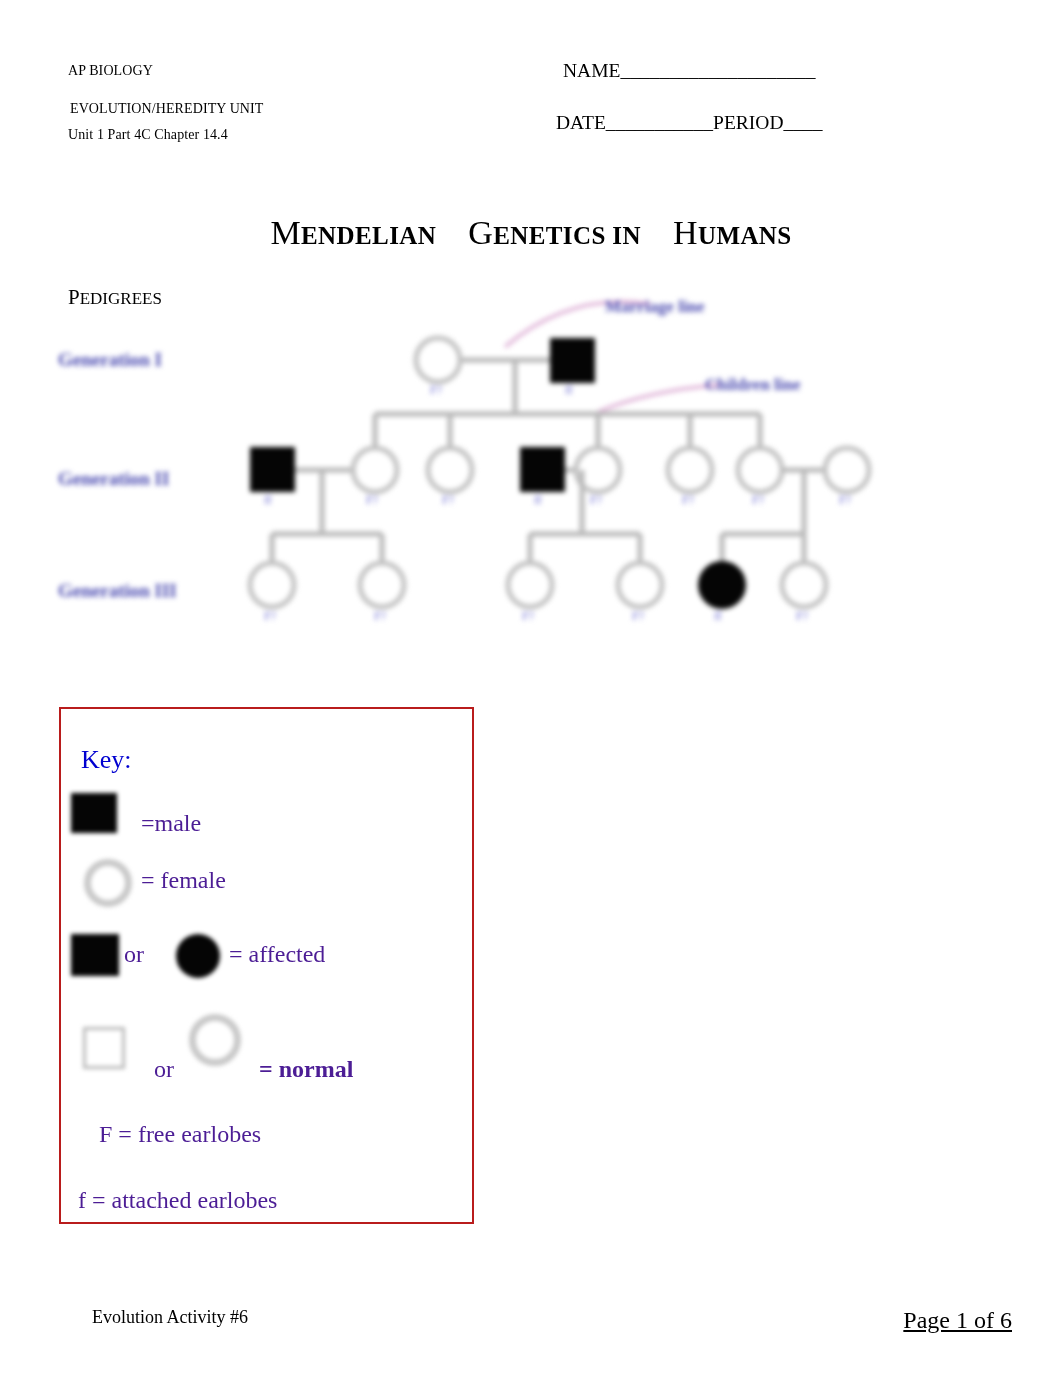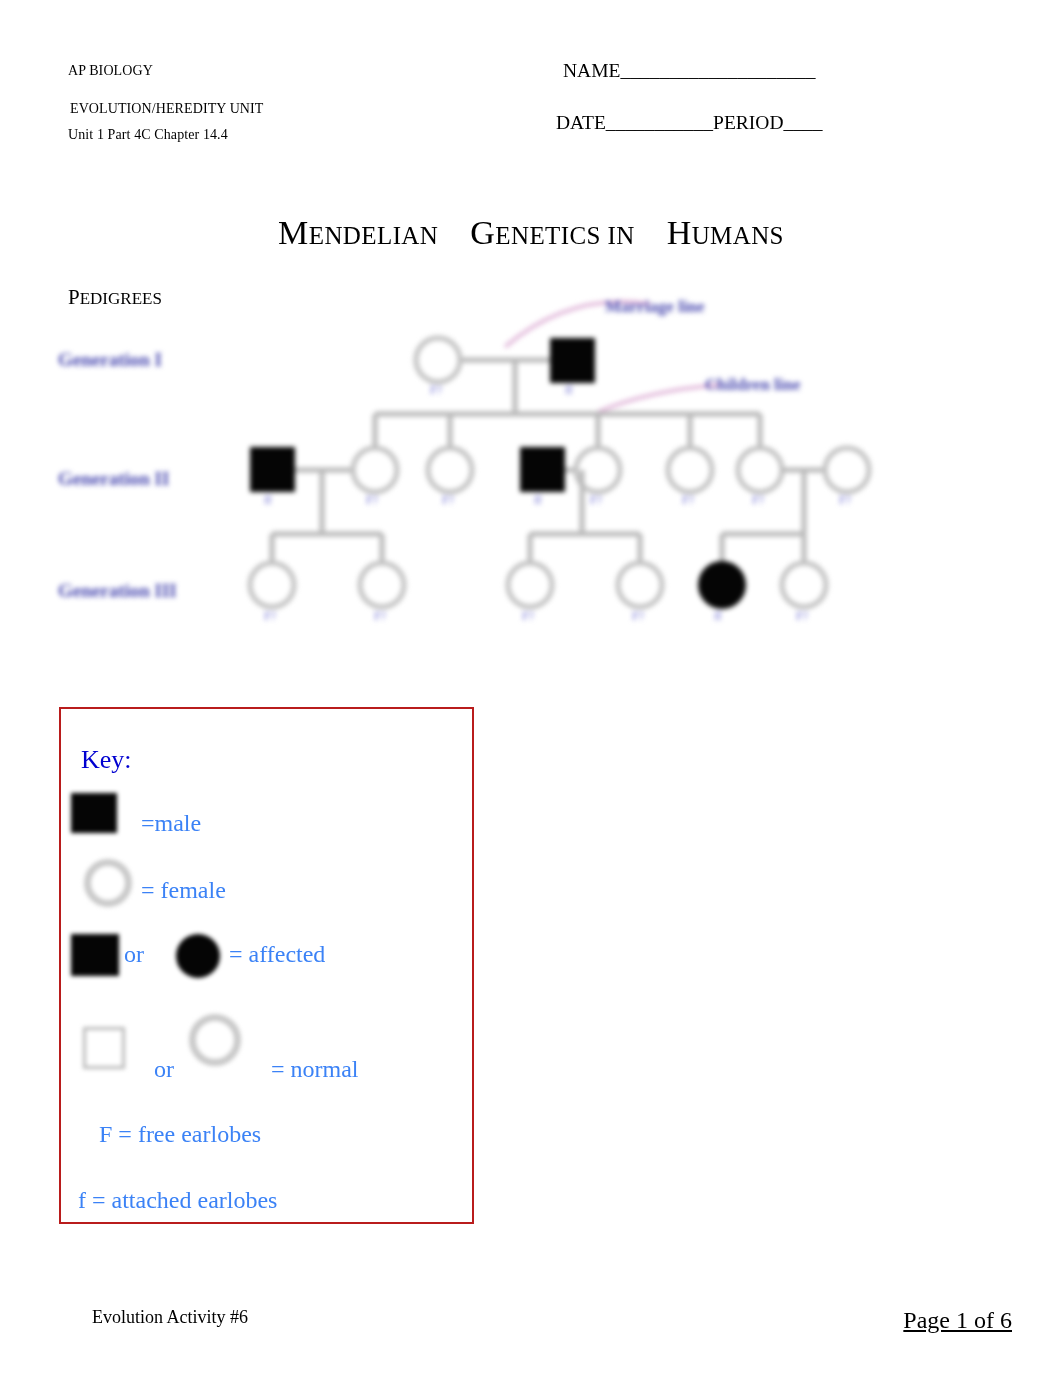--- a/index.html
+++ b/index.html
@@ -55,21 +55,21 @@
     position: absolute;
     left: 0;
     top: 214px;
     width: 1062px;
     text-align: center;
     font-size: 27px;
     letter-spacing: .4px;
   }
   .title .w { display: inline-block; margin: 0 16px; }
   .title .cap { font-size: 34px; }
-  .title .sc { font-size: 25px; }
+  .title .sc { font-size: 25px; font-weight: bold; }
 
   
   .pedigrees {
     position: absolute;
     left: 68px;
     top: 285px;
     font-size: 17px;
   }
   .pedigrees .cap { font-size: 21px; }
 
@@ -97,30 +97,30 @@
   }
   .key-title {
     position: absolute;
     left: 20px;
     top: 36px;
     color: #0000d0;
     font-size: 26px;
   }
   .key-row-text {
     position: absolute;
-    color: #3b82f6;
+    color: #4c1d95;
     font-size: 24px;
     white-space: nowrap;
   }
   .k1 { left: 80px;  top: 101px; }
-  .k2 { left: 80px;  top: 168px; }
+  .k2 { left: 80px;  top: 158px; }
   .k3a{ left: 63px;  top: 232px; }
   .k3b{ left: 168px; top: 232px; }
   .k4a{ left: 93px;  top: 347px; }
-  .k4b{ left: 210px; top: 347px; }
+  .k4b{ left: 198px; top: 347px; font-weight: bold; }
   .k5 { left: 38px;  top: 412px; }
   .k6 { left: 17px;  top: 478px; }
 
   .sym {
     position: absolute;
     filter: blur(2.2px);
   }
   .sq-fill { background: #050505; }
   .sq-open { border: 3px solid #b9b9b9; background: #fff; box-sizing: border-box; }
   .ci-fill { background: #050505; border-radius: 50%; }

